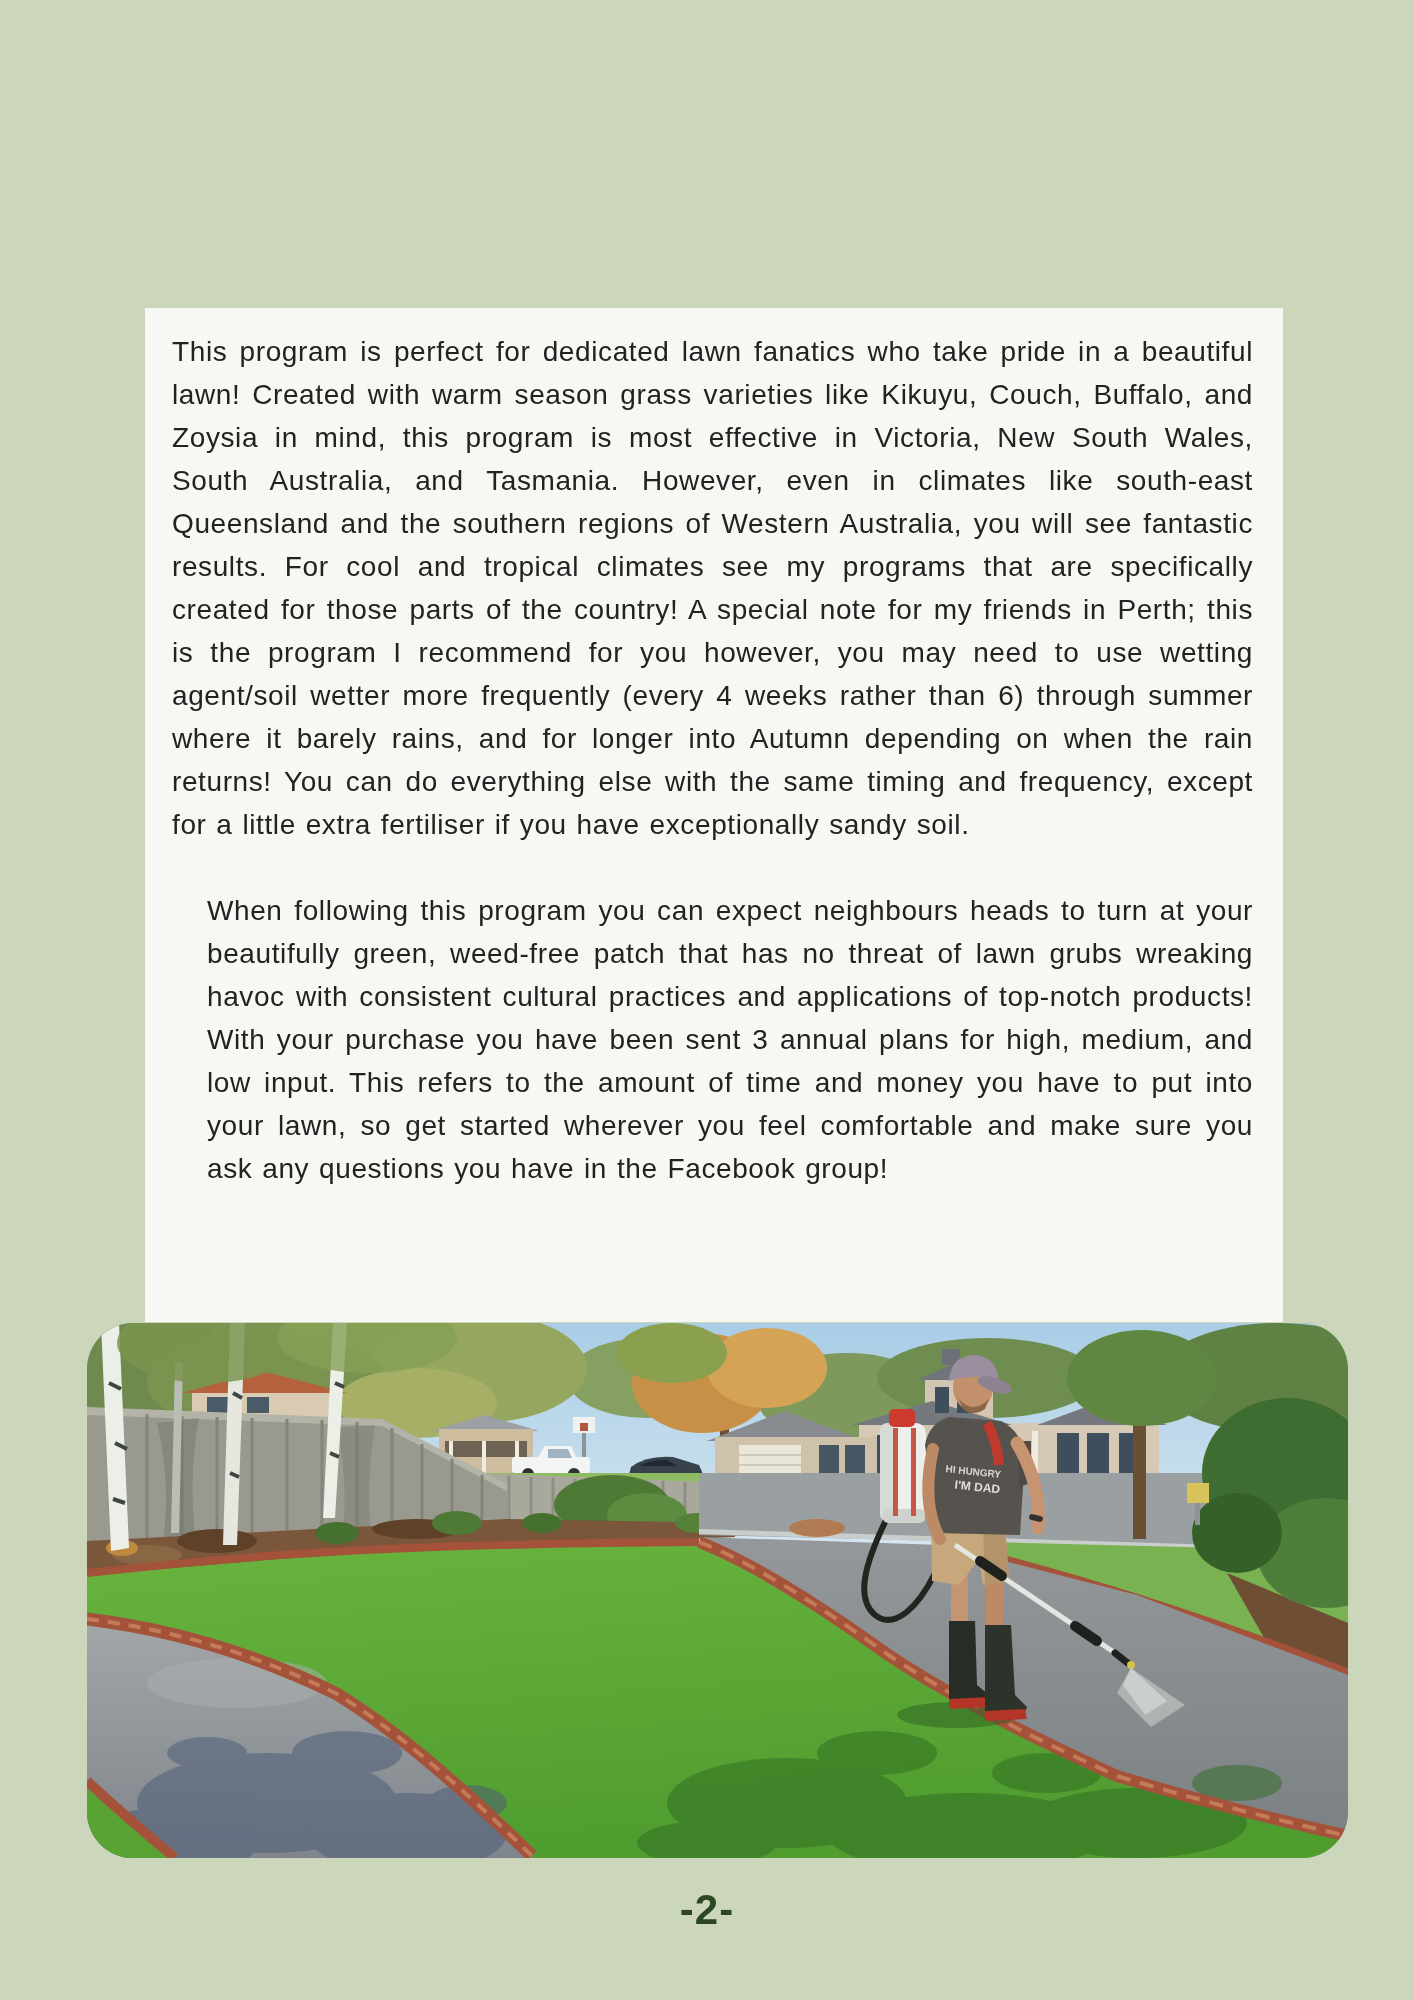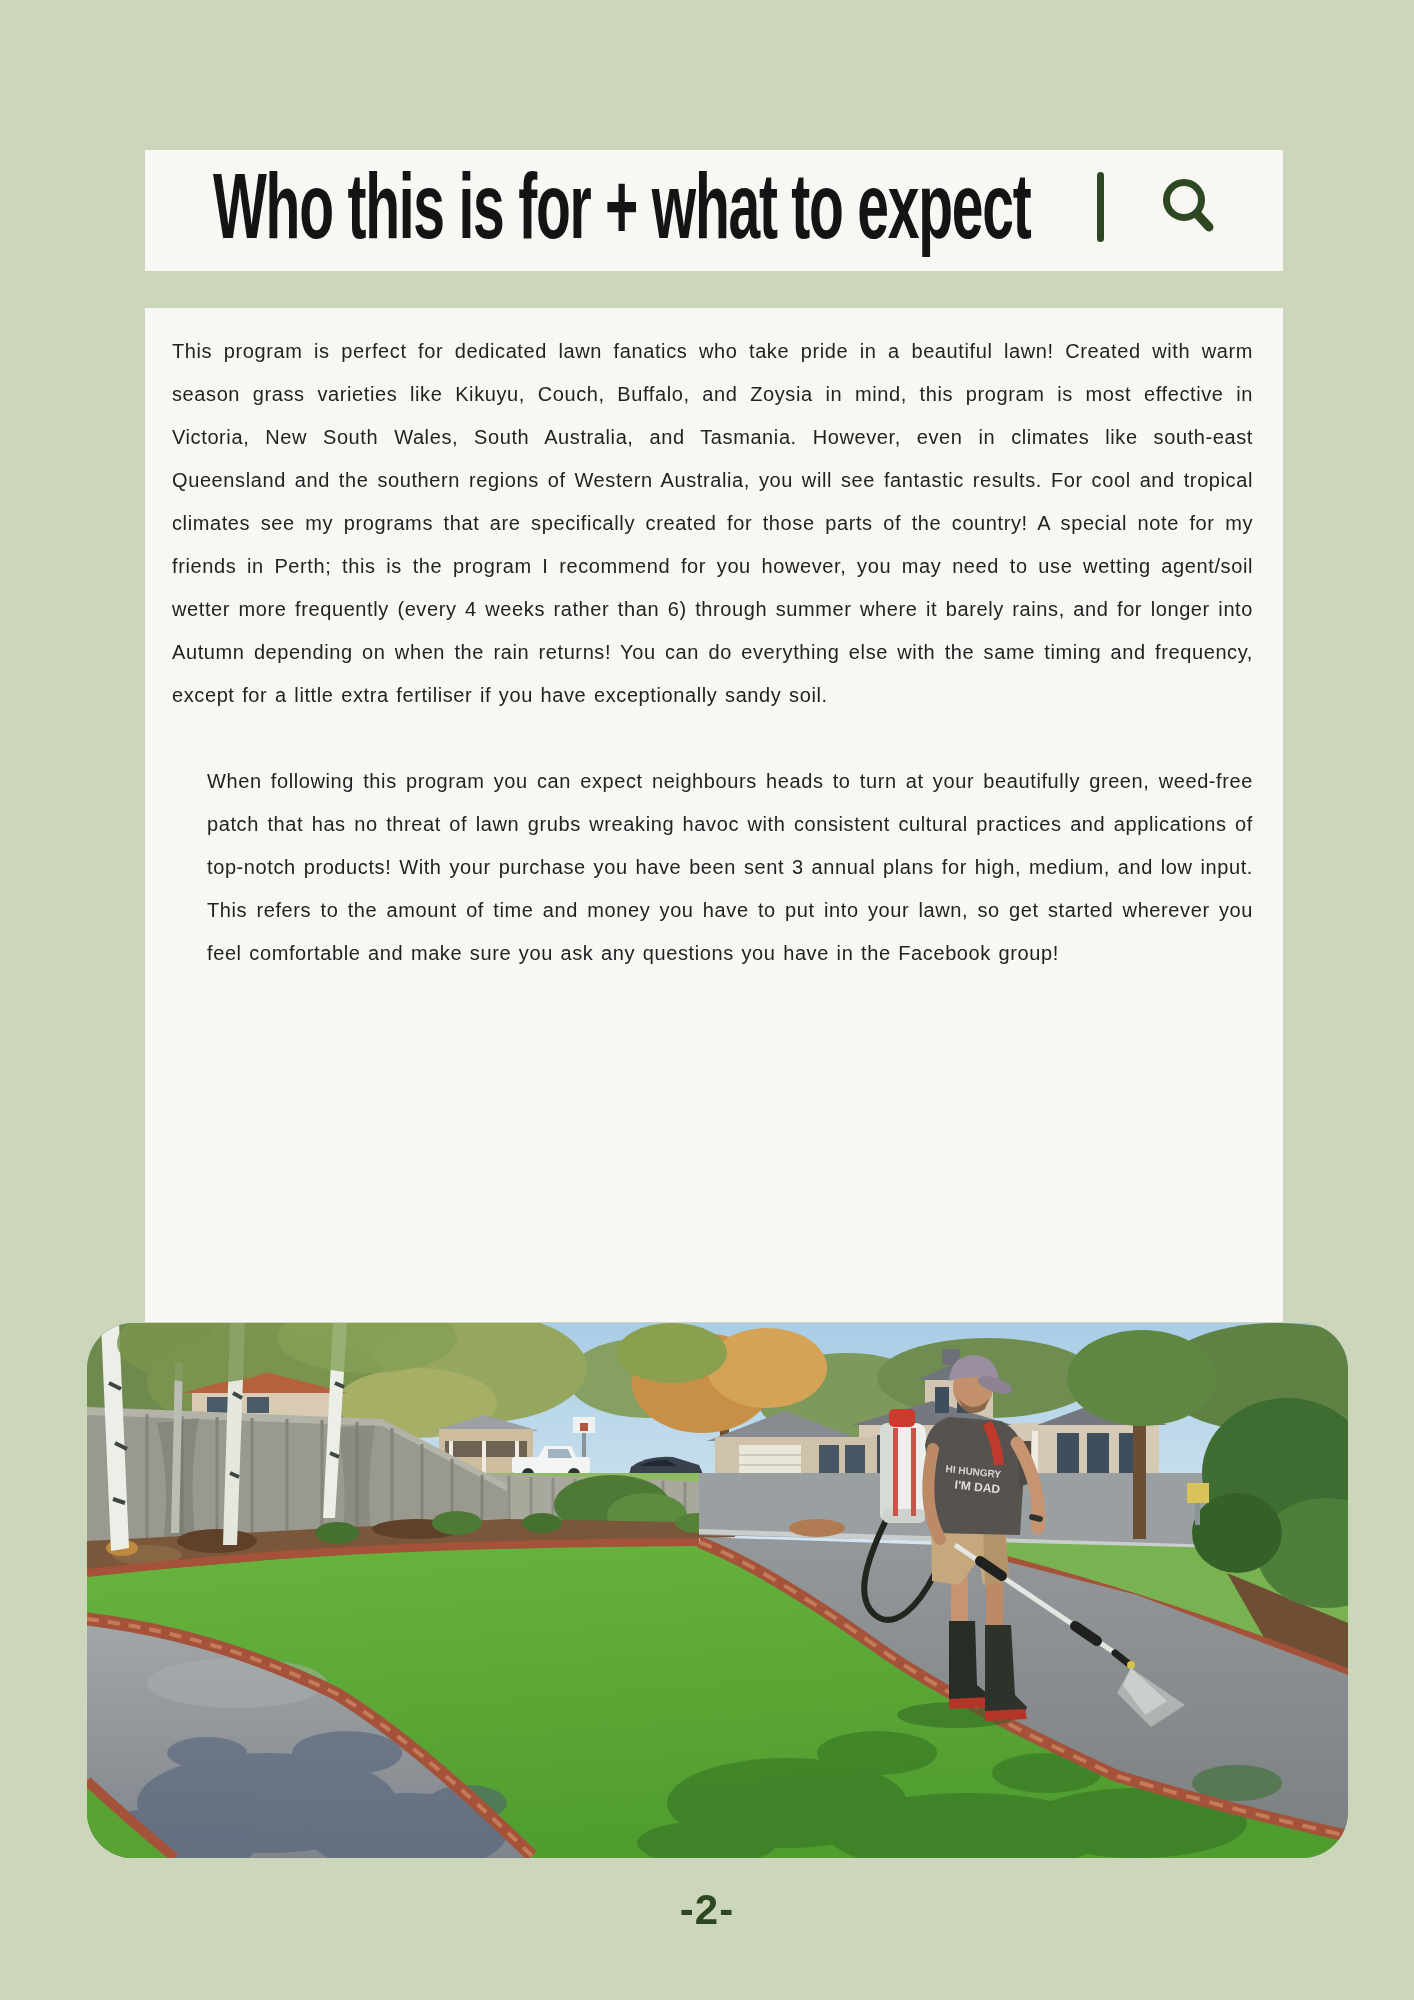--- a/index.html
+++ b/index.html
@@ -40,51 +40,41 @@
     position:absolute;left:1012px;top:24px;width:66px;height:66px;
     display:flex;align-items:center;justify-content:center;cursor:pointer;
   }
   .text-panel{
     position:absolute;left:145px;top:308px;width:1138px;height:1014px;
     background:var(--panel_bg);
     padding:22px 30px 26px 27px;
     overflow:hidden;
   }
   .text-panel p{
-    font-size:20px;line-height:43px;color:#222222;
+    font-size:28px;line-height:43px;color:#222222;
     text-align:justify;letter-spacing:0.6px;word-spacing:1.5px;
   }
   .text-panel p + p{margin-top:43px;margin-left:35px;}
   .photo-frame{
     position:absolute;left:87px;top:1323px;width:1261px;height:535px;
     border-radius:46px;overflow:hidden;background:#8fa876;
   }
   .photo-frame svg{display:block;width:100%;height:100%;}
   .page-number{
     position:absolute;left:0;top:1886px;width:100%;
     text-align:center;
     font-size:42px;font-weight:700;color:var(--accent_green);
     letter-spacing:1px;
   }
 </style>
 </head>
 <body>
 
 <div class="page">
 
-  <div class="header-banner">
-    <div class="page-title">Who this is for + what to expect</div>
-    <div class="title-divider"></div>
-    <div class="search-icon-box">
-      <svg width="66" height="66" viewBox="0 0 66 66">
-        <circle cx="27" cy="26" r="17.5" fill="none" stroke="#2c4722" stroke-width="7"></circle>
-        <line x1="40" y1="40" x2="52" y2="53" stroke="#2c4722" stroke-width="9" stroke-linecap="round"></line>
-      </svg>
-    </div>
-  </div>
 
   <div class="text-panel">
     <p>This program is perfect for dedicated lawn fanatics who take pride in a beautiful lawn! Created with warm season grass varieties like Kikuyu, Couch, Buffalo, and Zoysia in mind, this program is most effective in Victoria, New South Wales, South Australia, and Tasmania. However, even in climates like south-east Queensland and the southern regions of Western Australia, you will see fantastic results. For cool and tropical climates see my programs that are specifically created for those parts of the country! A special note for my friends in Perth; this is the program I recommend for you however, you may need to use wetting agent/soil wetter more frequently (every 4 weeks rather than 6) through summer where it barely rains, and for longer into Autumn depending on when the rain returns! You can do everything else with the same timing and frequency, except for a little extra fertiliser if you have exceptionally sandy soil.</p>
     <p>When following this program you can expect neighbours heads to turn at your beautifully green, weed-free patch that has no threat of lawn grubs wreaking havoc with consistent cultural practices and applications of top-notch products! With your purchase you have been sent 3 annual plans for high, medium, and low input. This refers to the amount of time and money you have to put into your lawn, so get started wherever you feel comfortable and make sure you ask any questions you have in the Facebook group!</p>
   </div>
 
   <div class="photo-frame">
     <svg viewBox="0 0 1261 535" preserveAspectRatio="none">
       <defs>
         <linearGradient id="sky" x1="0" y1="0" x2="0" y2="1">

